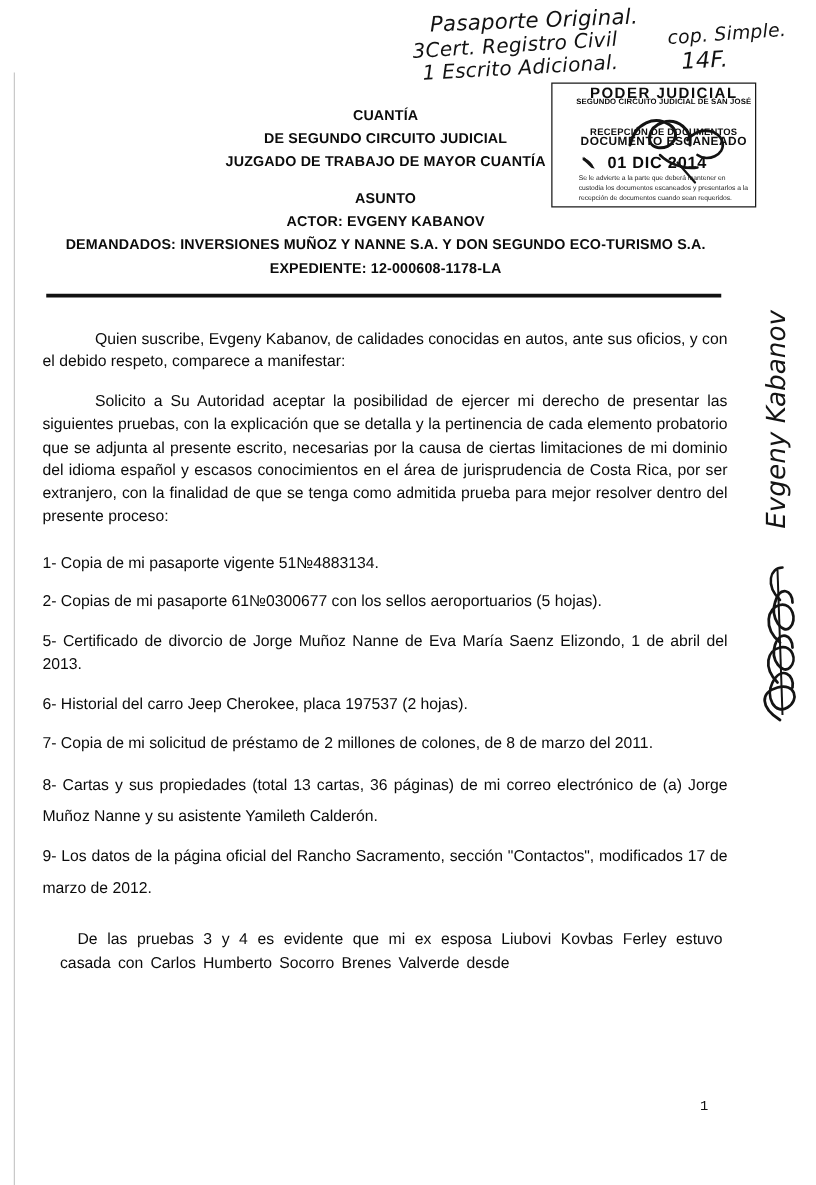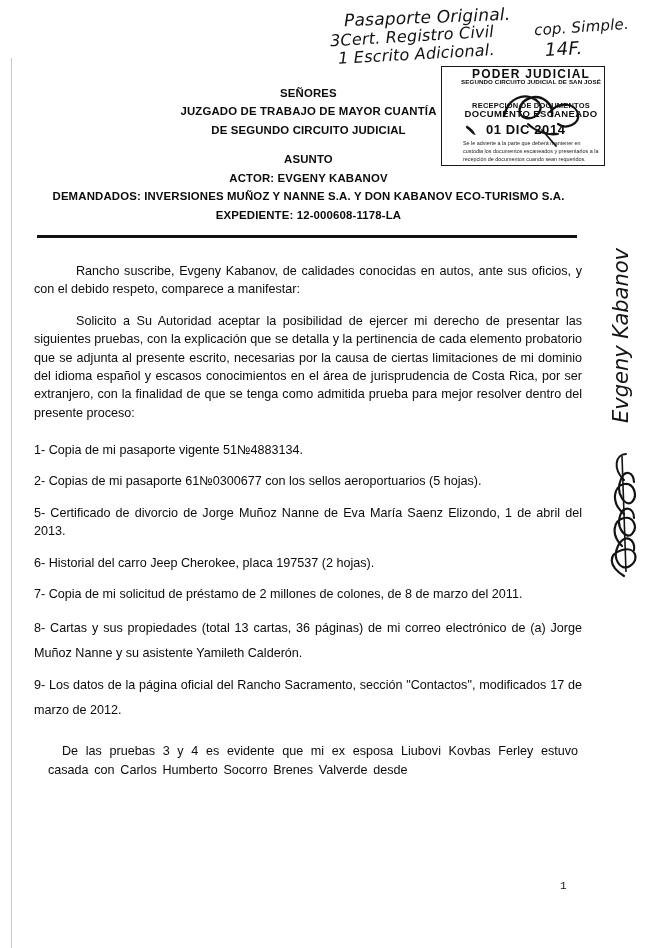--- a/index.html
+++ b/index.html
@@ -303,34 +303,34 @@
   <svg id="signature-flourish" viewBox="0 0 130 38">
     <path d="M4 20 C14 4 26 4 30 18 C34 32 20 36 14 26 C8 16 22 8 34 14 C48 21 40 32 30 30" stroke="#141414" stroke-width="2.2" fill="none" stroke-linecap="round"></path>
     <path d="M34 18 C46 6 60 10 62 20 C64 30 52 34 46 28 C40 22 52 12 64 16 C76 20 72 30 62 30" stroke="#141414" stroke-width="2.2" fill="none" stroke-linecap="round"></path>
     <path d="M66 20 C78 6 94 10 96 20 C98 30 84 34 78 28 C72 22 86 12 98 16 C112 20 108 30 98 30" stroke="#141414" stroke-width="2.2" fill="none" stroke-linecap="round"></path>
     <path d="M100 20 C112 8 126 12 126 22" stroke="#141414" stroke-width="2" fill="none" stroke-linecap="round"></path>
     <path d="M8 22 L124 18" stroke="#141414" stroke-width="1.6" fill="none"></path>
   </svg>
 </div>
 
 <div id="doc-header">
-  <div>SEÑORES</div>
+  <div>CUANTÍA</div>
+  <div>DE SEGUNDO CIRCUITO JUDICIAL</div>
   <div>JUZGADO DE TRABAJO DE MAYOR CUANTÍA</div>
-  <div>DE SEGUNDO CIRCUITO JUDICIAL</div>
   <div class="hdr-gap"></div>
   <div>ASUNTO</div>
   <div>ACTOR: EVGENY KABANOV</div>
-  <div>DEMANDADOS: INVERSIONES MUÑOZ Y NANNE S.A. Y DON KABANOV ECO-TURISMO S.A.</div>
+  <div>DEMANDADOS: INVERSIONES MUÑOZ Y NANNE S.A. Y DON SEGUNDO ECO-TURISMO S.A.</div>
   <div>EXPEDIENTE: 12-000608-1178-LA</div>
 </div>
 
 <div id="header-rule"></div>
 
 <div id="doc-body">
-  <p class="para indented">Rancho suscribe, Evgeny Kabanov, de calidades conocidas en autos, ante sus oficios, y con el debido respeto, comparece a manifestar:</p>
+  <p class="para indented">Quien suscribe, Evgeny Kabanov, de calidades conocidas en autos, ante sus oficios, y con el debido respeto, comparece a manifestar:</p>
   <p class="para indented tight">Solicito a Su Autoridad aceptar la posibilidad de ejercer mi derecho de presentar las siguientes pruebas, con la explicación que se detalla y la pertinencia de cada elemento probatorio que se adjunta al presente escrito, necesarias por la causa de ciertas limitaciones de mi  dominio del idioma español y escasos conocimientos en el área de jurisprudencia de Costa Rica, por ser extranjero,  con la finalidad de que se tenga como admitida prueba para mejor resolver dentro del presente proceso:</p>
 
   <div id="items-block">
     <p class="list-item">1-   Copia de mi pasaporte vigente 51№4883134.</p>
     <p class="list-item">2-    Copias de mi pasaporte 61№0300677 con los sellos aeroportuarios (5 hojas).</p>
     <p class="list-item">5- Certificado  de divorcio de Jorge Muñoz Nanne de Eva María Saenz Elizondo, 1 de abril del 2013.</p>
     <p class="list-item">6-   Historial del carro Jeep Cherokee, placa 197537 (2 hojas).</p>
     <p class="list-item">7-   Copia de mi solicitud de préstamo de 2 millones de colones, de 8 de marzo del 2011.</p>
     <p class="list-item loose">8-  Cartas y sus propiedades (total 13 cartas, 36 páginas) de mi correo electrónico de (a) Jorge Muñoz Nanne y su asistente Yamileth Calderón.</p>
     <p class="list-item loose">9-   Los datos de la página oficial del Rancho Sacramento, sección "Contactos", modificados 17 de marzo de 2012.</p>

